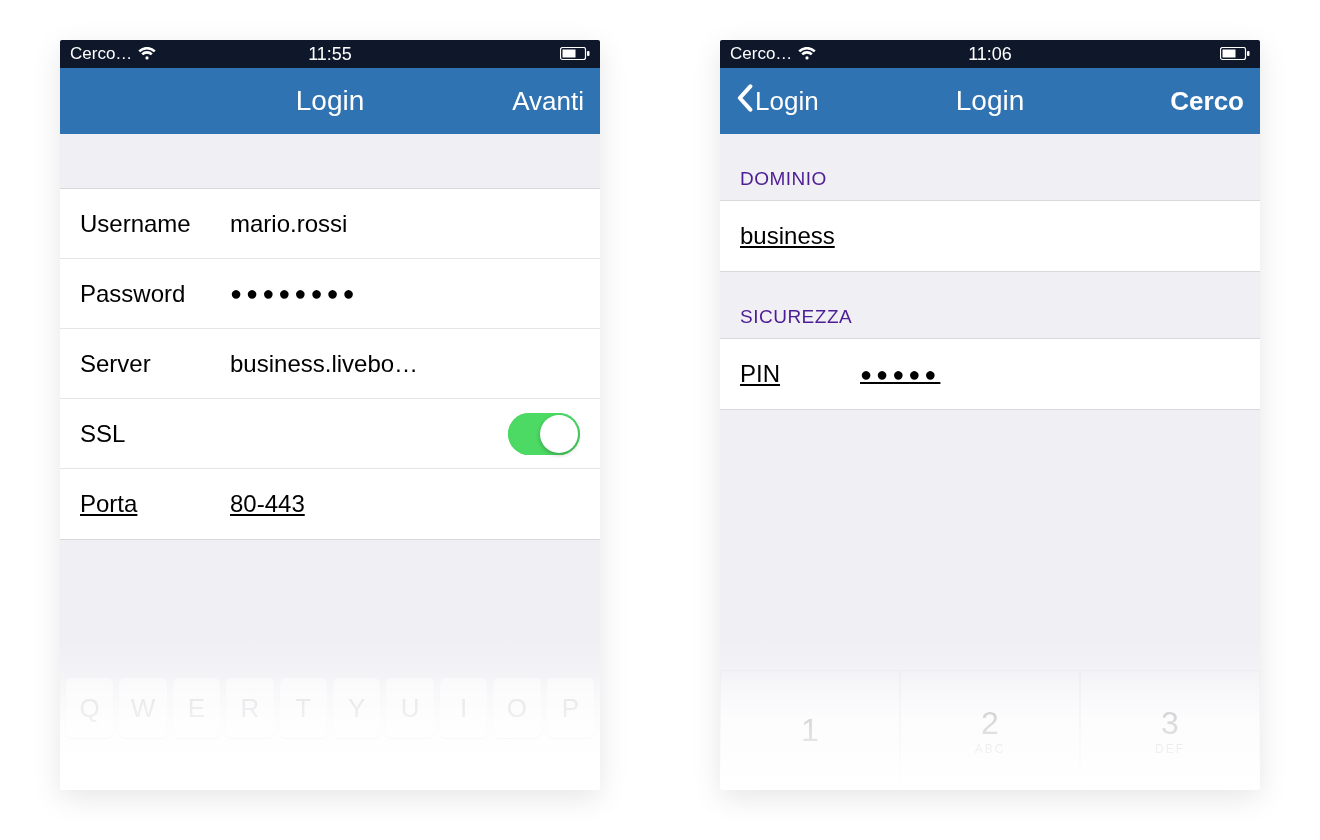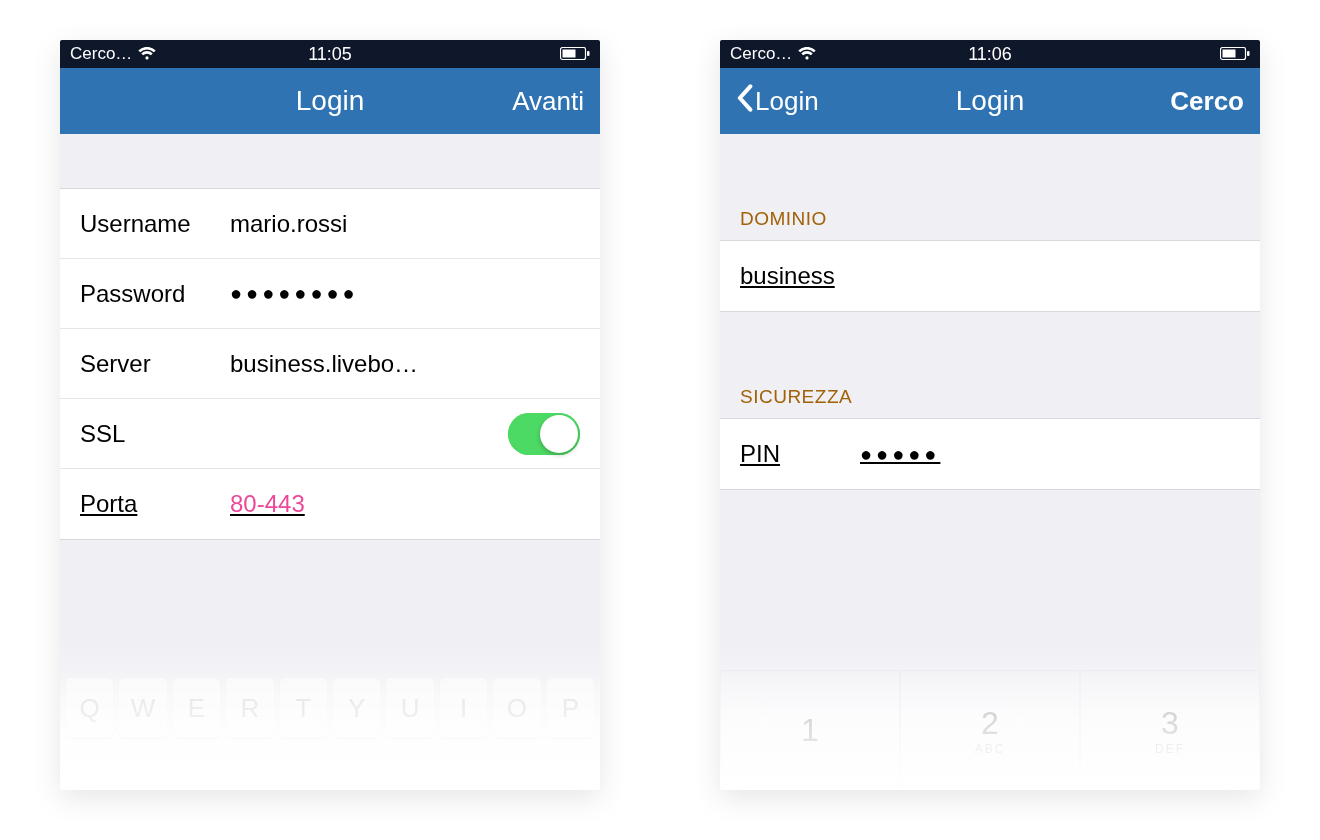--- a/index.html
+++ b/index.html
@@ -60,26 +60,25 @@
   .navbar .nav-left {
     display: flex; align-items: center; font-size: 26px; font-weight: 400;
   }
   .chev { display: inline-block; margin-right: 2px; }
 
   
   .body { background: #f0eff4; }
   .spacer { height: 54px; }
 
   .section-header {
-    color: #a16207;
+    color: #4c1d95;
     font-size: 19px;
     letter-spacing: 0.5px;
     padding: 34px 20px 10px 20px;
     text-transform: uppercase;
-    margin-top: 40px;
   }
 
   .group {
     background: #fff;
     border-top: 1px solid #d9d8dc;
     border-bottom: 1px solid #d9d8dc;
   }
   .row {
     display: flex;
     align-items: center;
@@ -94,21 +93,21 @@
     width: 150px;
     flex-shrink: 0;
   }
   .row .value {
     flex: 1;
     color: #000;
     white-space: nowrap;
     overflow: hidden;
     text-overflow: ellipsis;
   }
-  .row .value.placeholder { color: #ec4899; }
+  .row .value.placeholder { color: #000000; }
   .dots { letter-spacing: 4px; font-size: 20px; }
 
   
   .toggle {
     margin-left: auto;
     width: 72px; height: 42px;
     background: #4cd964;
     border-radius: 21px;
     position: relative;
     box-shadow: inset 0 0 0 2px #4cd964;
@@ -173,21 +172,21 @@
 <body>
 
 <div class="phone left">
   <div class="statusbar">
     <span class="carrier">Cerco…</span>
     <span class="wifi-icon" style="margin-left:6px;">
       <svg width="18" height="14" viewBox="0 0 18 14">
           <path fill="#fff" d="M9 12.5a1.6 1.6 0 100-3.2 1.6 1.6 0 000 3.2zM3.3 6.5a8 8 0 0111.4 0l-1.8 1.8a5.5 5.5 0 00-7.8 0L3.3 6.5zM.3 3.5a12.3 12.3 0 0117.4 0l-1.8 1.8a9.8 9.8 0 00-13.8 0L.3 3.5z"></path>
         </svg>
     </span>
-    <span class="time">11:05</span>
+    <span class="time">11:55</span>
     <span class="right-icons">
       <span class="battery-icon">
         <svg width="30" height="14" viewBox="0 0 30 14">
             <rect x="0.5" y="0.5" width="25" height="12" rx="2" fill="none" stroke="#fff" stroke-width="1.2"></rect>
             <rect x="2.5" y="2.5" width="13" height="8" fill="#fff"></rect>
             <rect x="27" y="4" width="2.5" height="5" rx="1" fill="#fff"></rect>
           </svg>
       </span>
     </span>
   </div>

